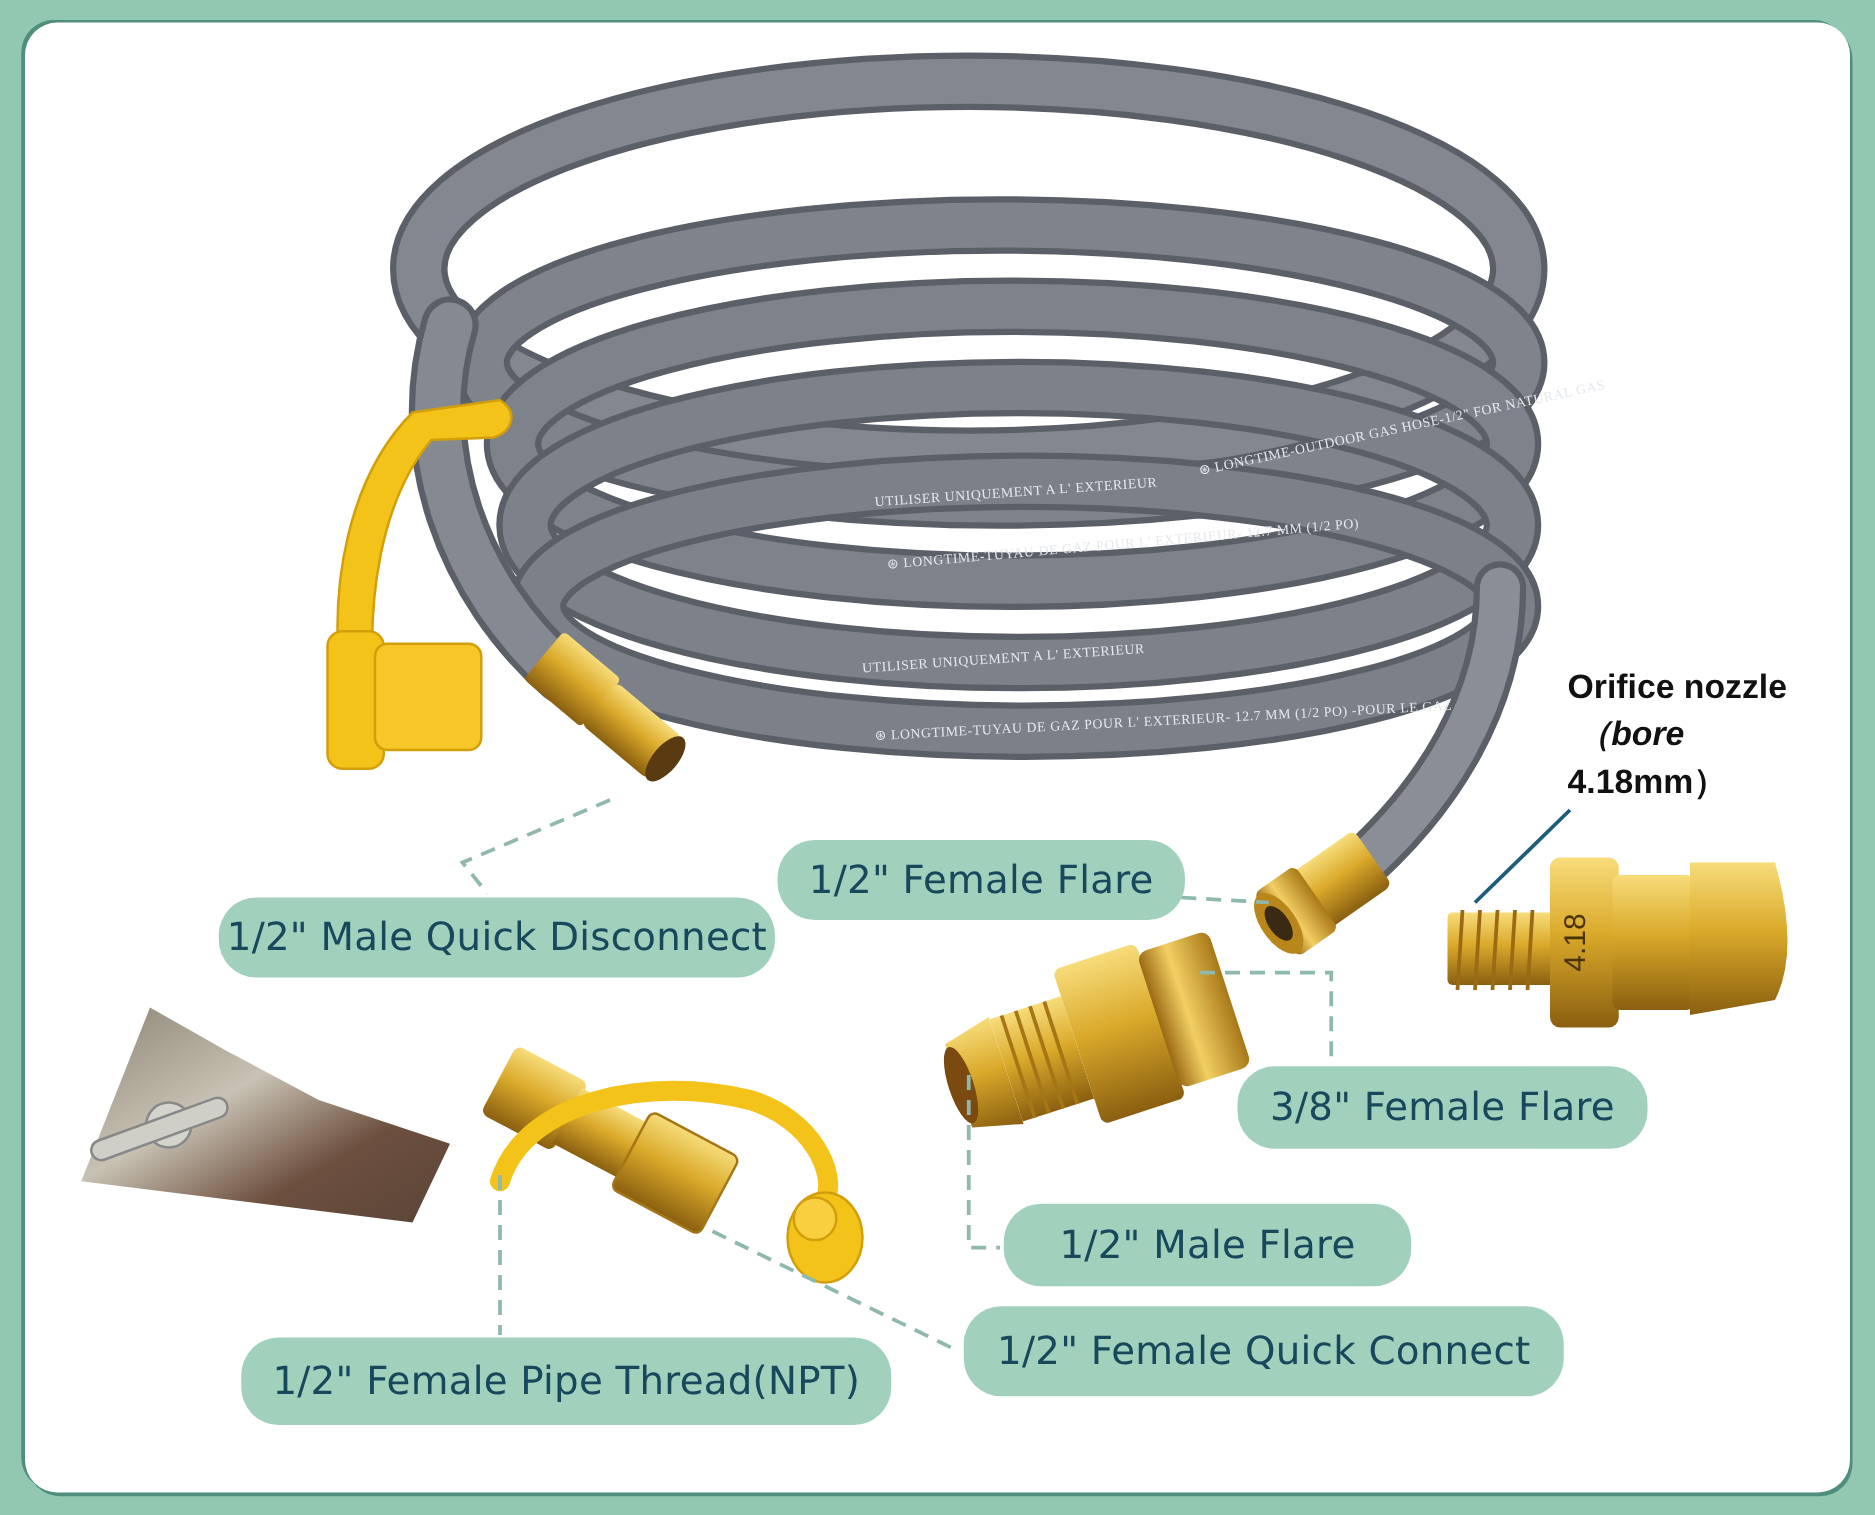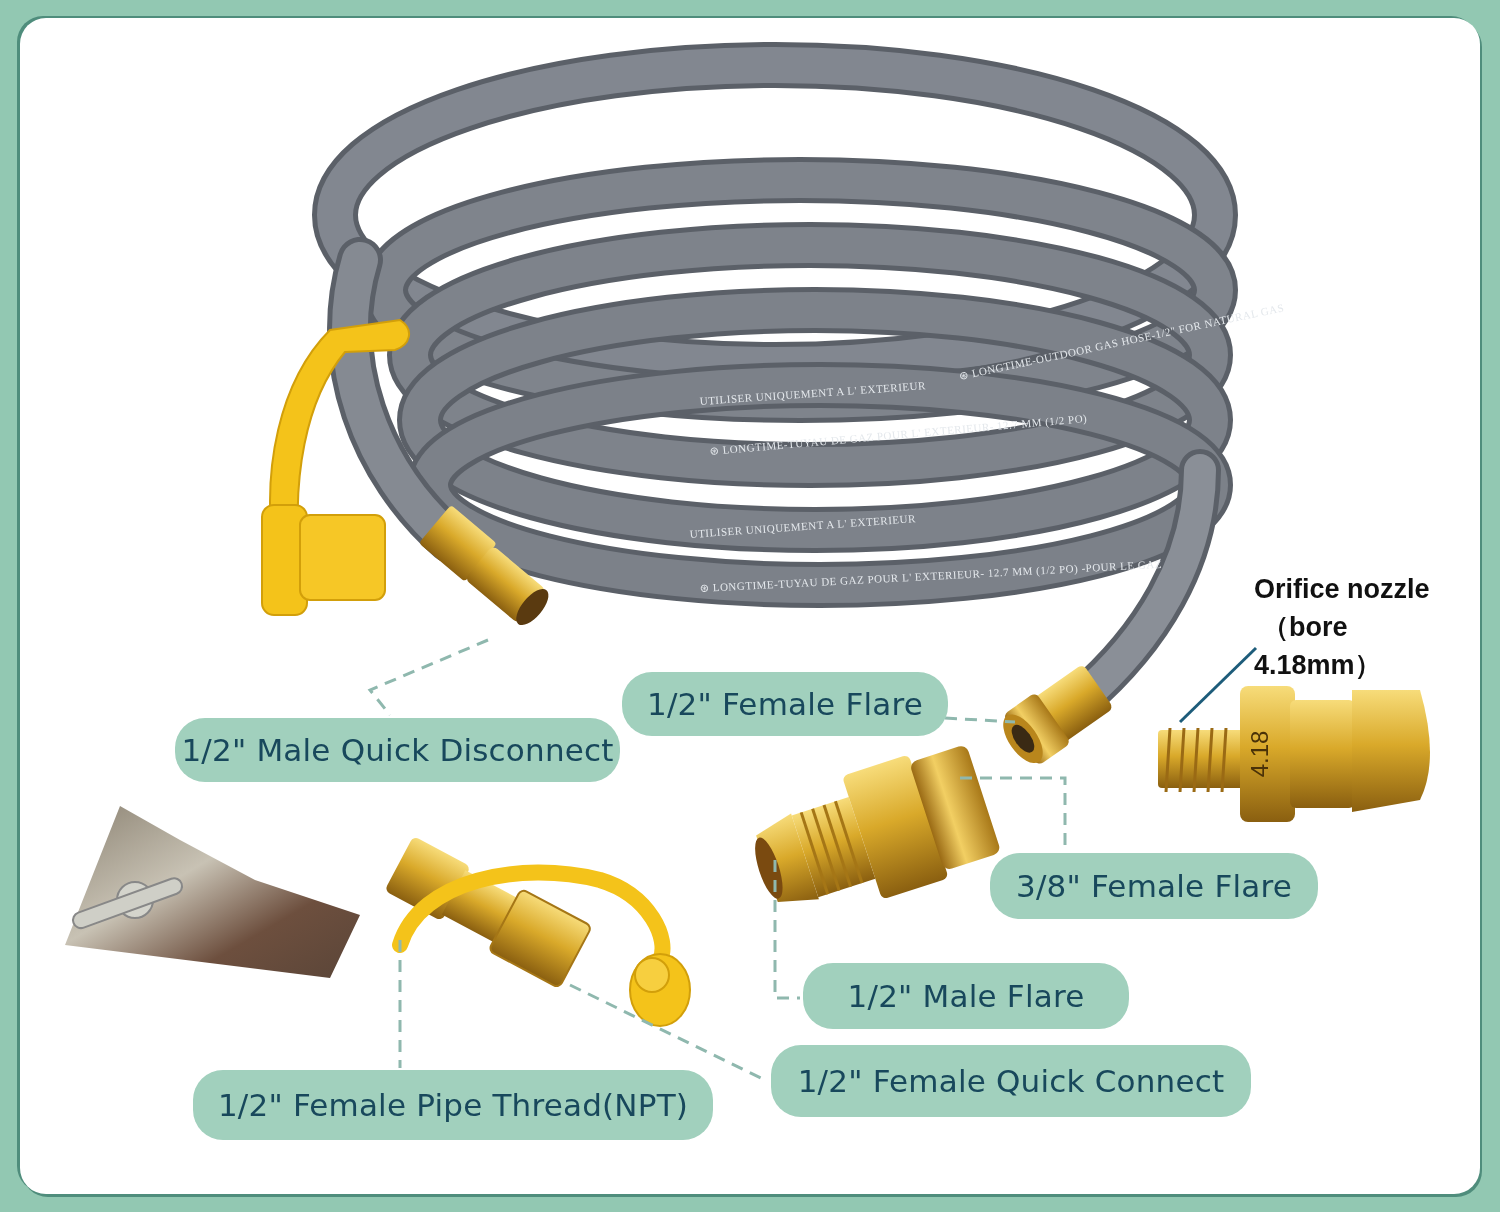--- a/index.html
+++ b/index.html
@@ -1,19 +1,19 @@
 <!DOCTYPE html>
 <html><head>
 <meta charset="utf-8">
 <style>
   html, body { margin:0; padding:0; }
   body { width:1500px; height:1212px; background:#92c8b2; position:relative; overflow:hidden; font-family:"Liberation Sans", sans-serif; }
   .frame { position:absolute; left:20px; top:18px; width:1460px; height:1176px; background:#ffffff; border-radius:26px; box-shadow: -3px -2px 0 #4f8d7c, 2px 3px 0 #4f8d7c; }
   .label { position:absolute; background:#a1d0bd; border-radius:30px; color:#18485c; font-family:"DejaVu Sans", sans-serif; font-size:31px; display:flex; align-items:center; justify-content:center; white-space:nowrap; letter-spacing:0.2px; }
-  .annot { position:absolute; color:#111; font-weight:bold; font-size:27px; line-height:38px; font-family:"Liberation Sans", sans-serif;margin-top:40px; }
+  .annot { position:absolute; color:#111; font-weight:bold; font-size:27px; line-height:38px; font-family:"Liberation Sans", sans-serif; }
   svg.art { position:absolute; left:0; top:0; }
   .hose-text { font-family:"Liberation Serif", serif; fill:#e4e8ec; font-size:11px; letter-spacing:0.5px; }
 </style>
 </head>
 <body>
 
 <div class="frame"></div>
 
 <svg class="art" width="1500" height="1212" viewBox="0 0 1500 1212">
   <defs>
@@ -153,15 +153,15 @@
   </div>
 <div class="label" style="left:771px; top:1045px; width:480px; height:72px;">
     <span>1/2" Female Quick Connect</span>
   </div>
 <div class="label" style="left:193px; top:1070px; width:520px; height:70px;">
     <span>1/2" Female Pipe Thread(NPT)</span>
   </div>
 
 <div class="annot" style="left:1254px; top:530px;">
   <div>Orifice nozzle</div>
-  <div style="padding-left:8px;">（bore</div>
+  <div style="padding-left:8px;font-style:italic;">（bore</div>
   <div>4.18mm）</div>
 </div>
 
 </body></html>

